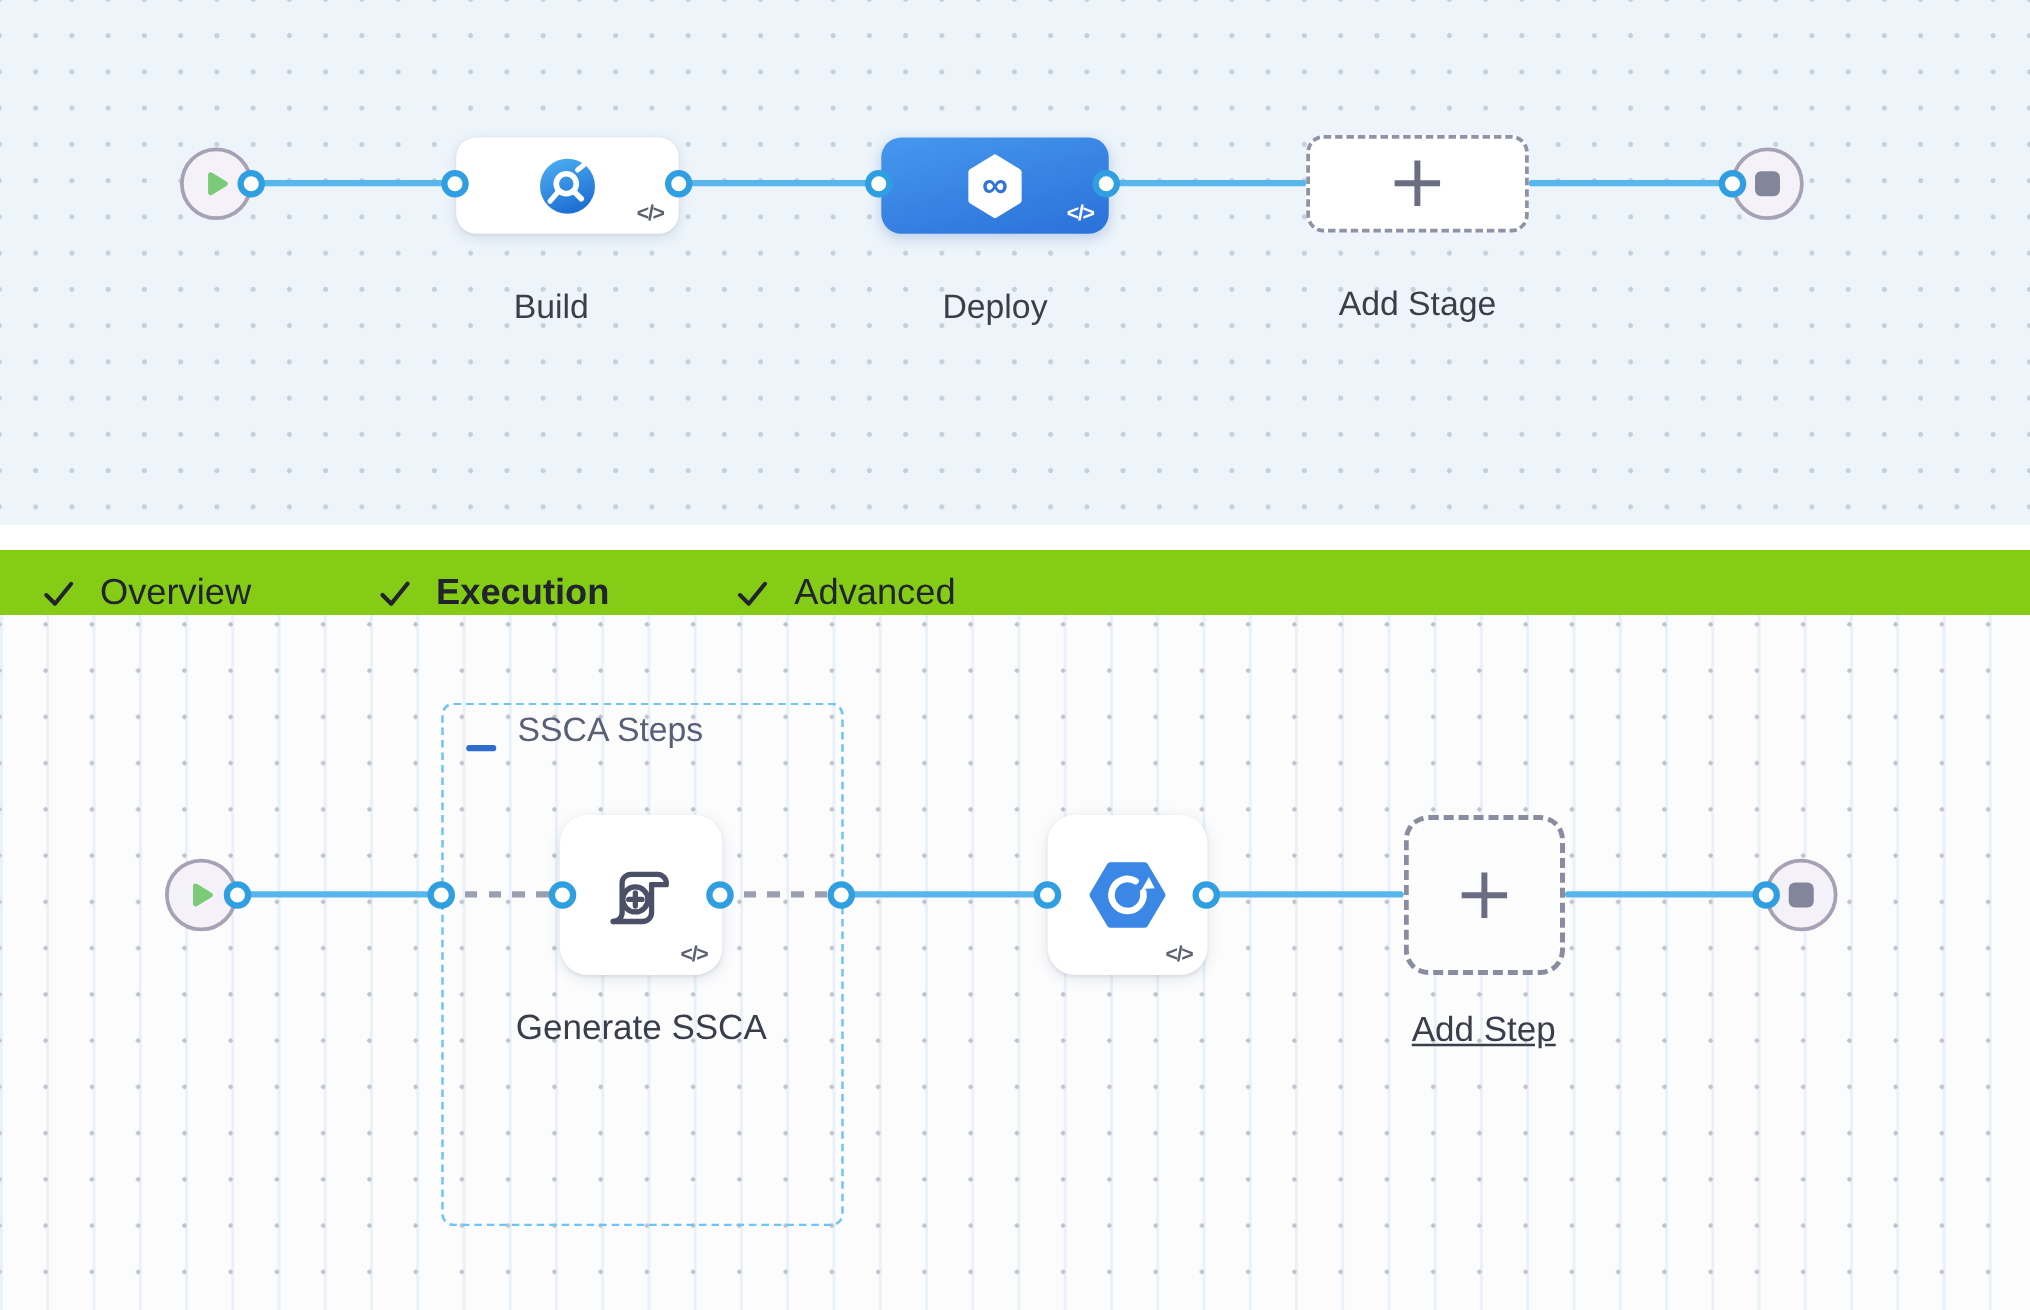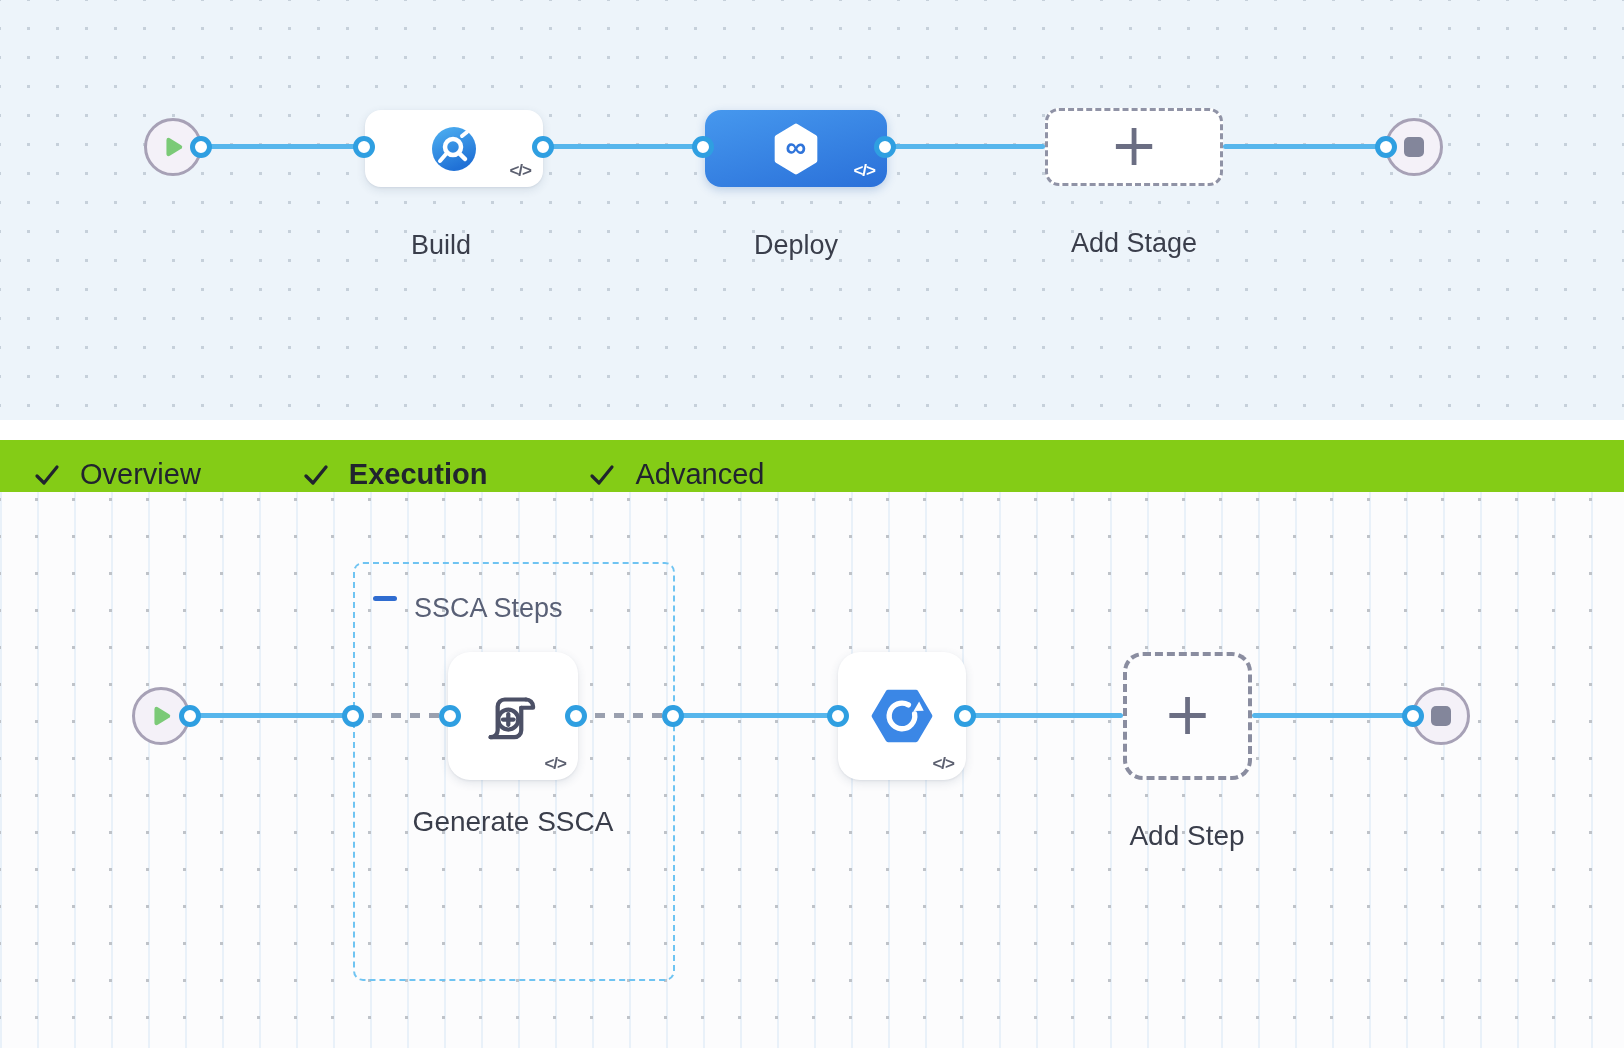--- a/index.html
+++ b/index.html
@@ -140,21 +140,21 @@
       <path d="M5 16 L12 23 L25 7" fill="none" stroke="#20242e" stroke-width="3.2" stroke-linecap="round" stroke-linejoin="round"></path>
       </svg>
     <span>Advanced</span>
   </div>
 </div>
 
 <div id="canvas-bottom" class="abs">
 
   <div class="abs group-box" style="left:353px;top:70px;width:322px;height:419px;"></div>
   <div class="abs collapse-bar" style="left:373px;top:104px;"></div>
-  <div class="abs group-label" style="left:414px;top:96px;">SSCA Steps</div>
+  <div class="abs group-label" style="left:414px;top:72px;">SSCA Steps</div>
 
   <div class="abs line" style="left:190px;top:221px;width:163px;"></div>
   <div class="abs dline" style="left:353px;top:221px;width:97px;"></div>
   <div class="abs dline" style="left:576px;top:221px;width:97px;"></div>
   <div class="abs line" style="left:673px;top:221px;width:165px;"></div>
   <div class="abs line" style="left:965px;top:221px;width:158px;"></div>
   <div class="abs line" style="left:1252px;top:221px;width:161px;"></div>
 
   <div class="abs terminal" style="left:132px;top:195px;">
     <svg width="28" height="28" viewBox="0 0 32 32">
@@ -194,14 +194,14 @@
 
   <div class="abs node dashed-step" style="left:1123px;top:160px;width:129px;height:128px;">
     <span class="plus-glyph">+</span>
   </div>
 
   <div class="abs terminal" style="left:1412px;top:195px;">
     <div class="stop-square"></div>
   </div>
 
   <div class="abs step-label nowrap" style="left:383px;top:310px;width:260px;">Generate SSCA</div>
-  <div class="abs step-label nowrap" style="left:1087px;top:324px;width:200px;">Add Step</div>
+  <div class="abs step-label nowrap" style="left:1087px;top:312px;width:200px;text-decoration:underline;">Add Step</div>
 </div>
 
 </body></html>

